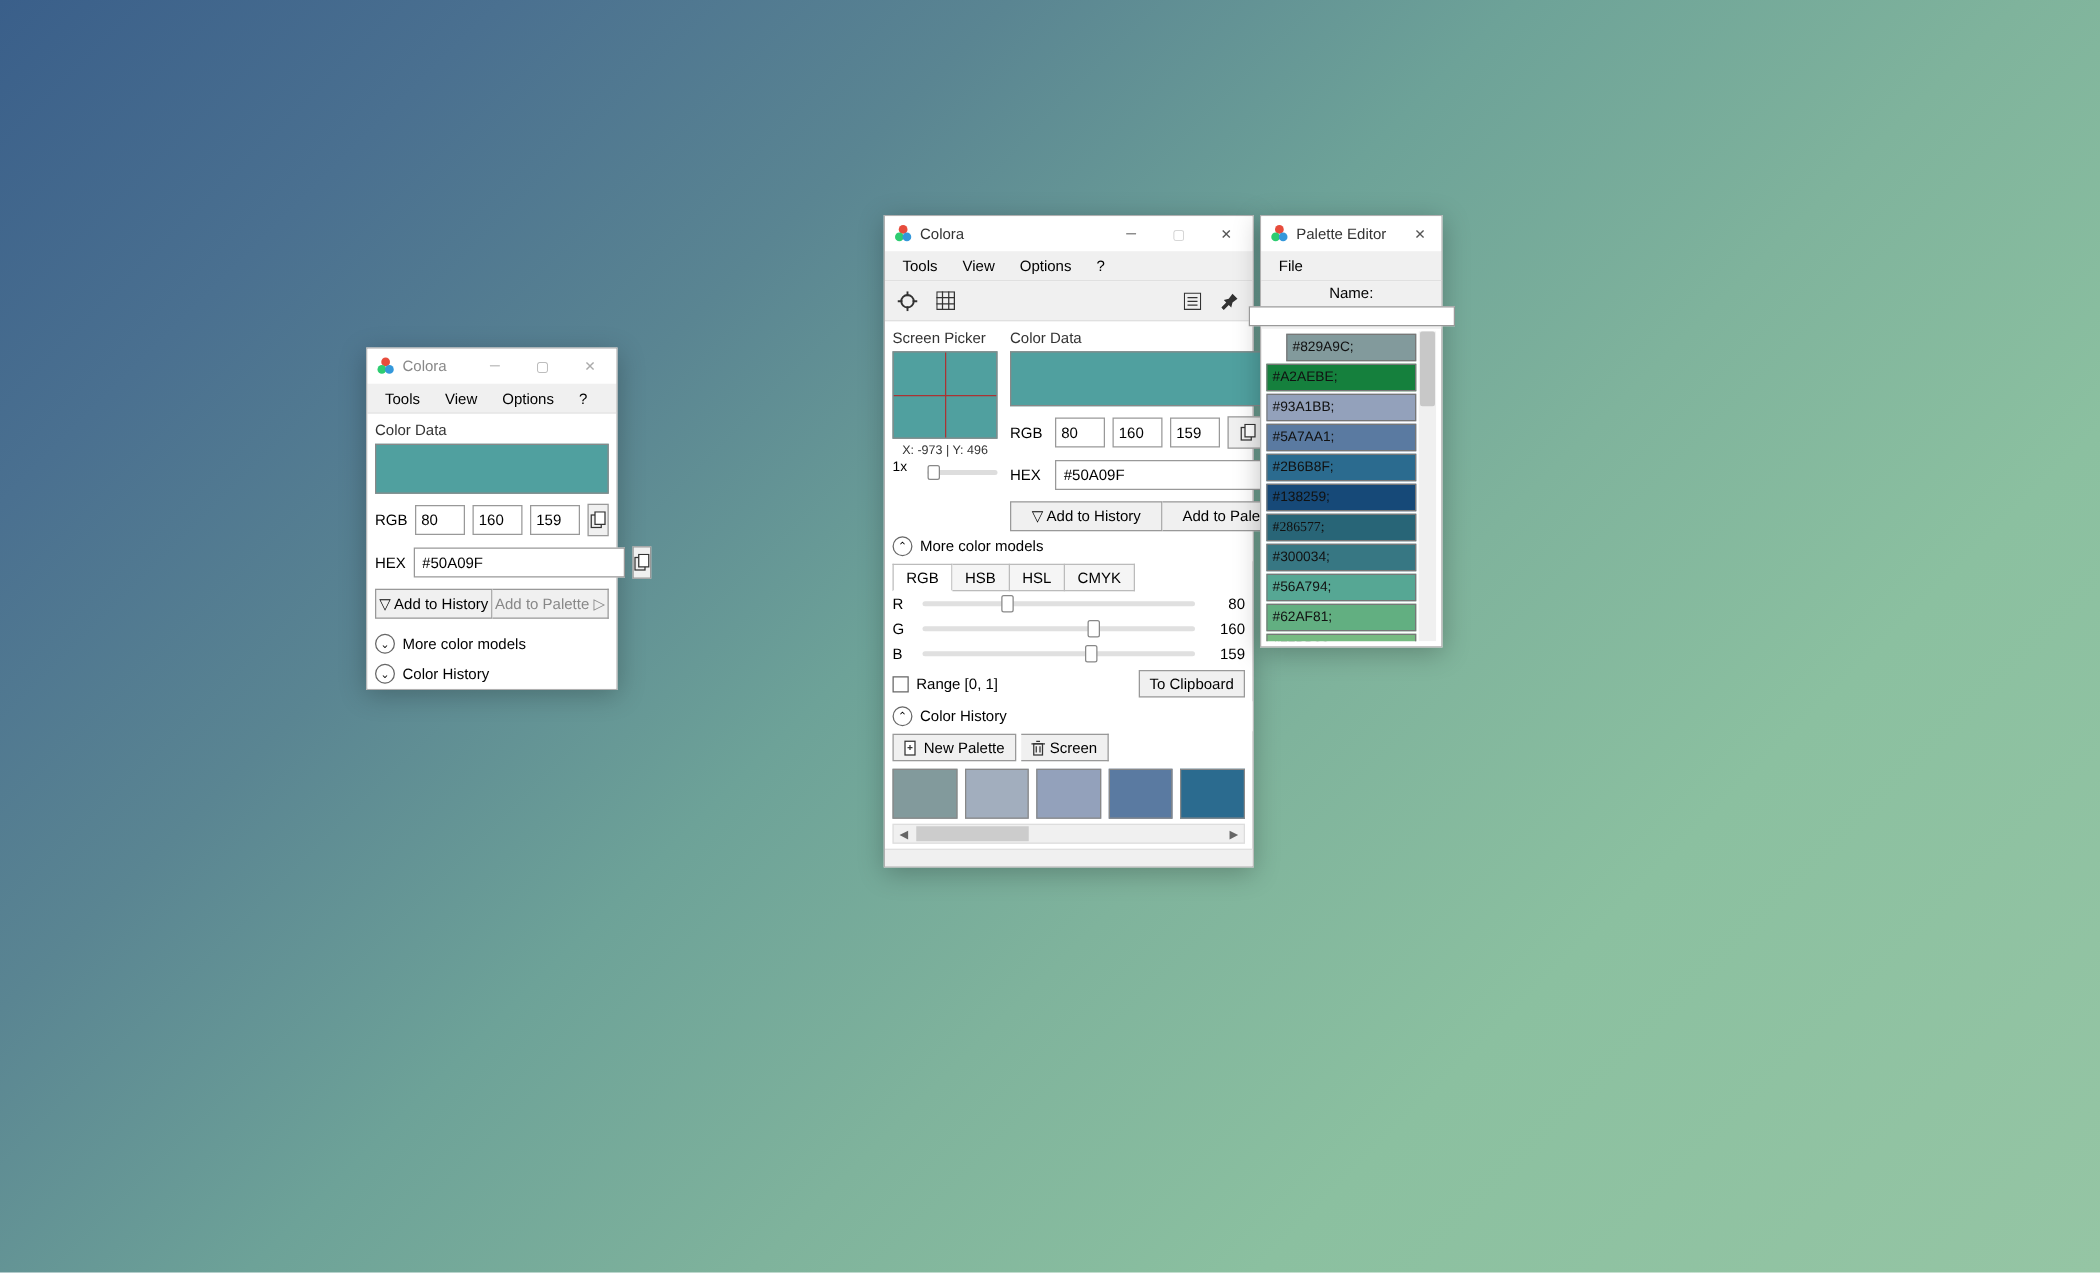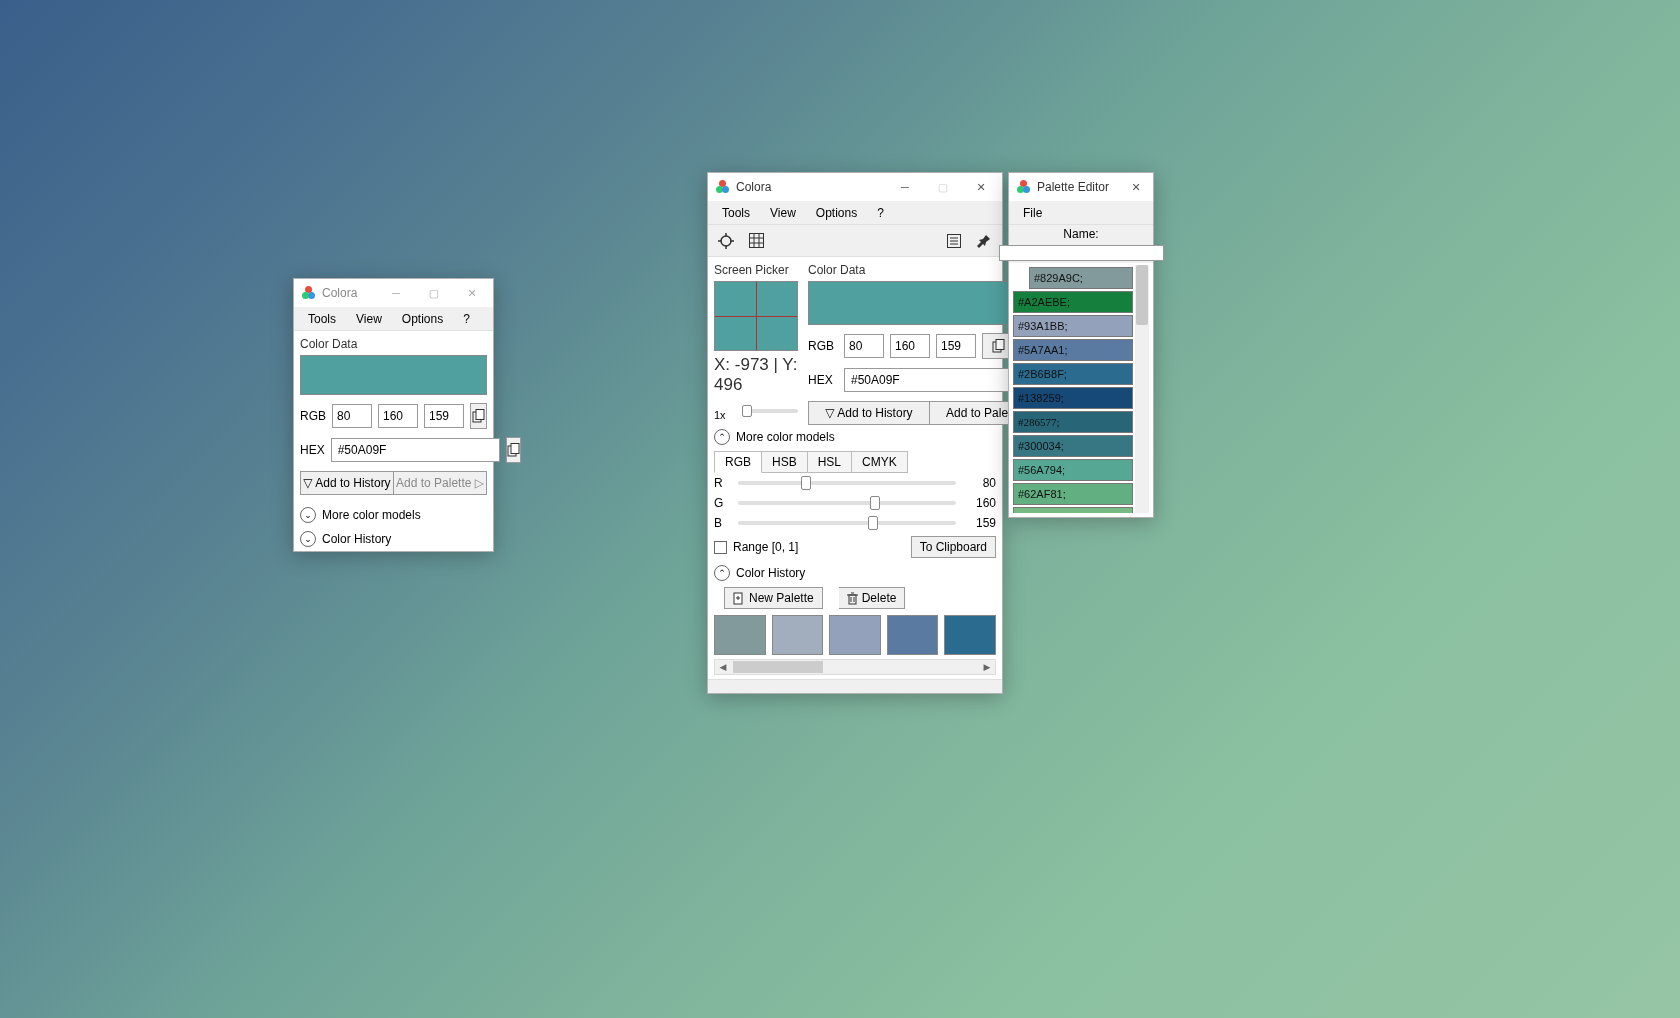--- a/index.html
+++ b/index.html
@@ -52,22 +52,22 @@
 .btn-flat + .btn-flat { border-left:none; }
 .btn-flat.muted { color:#888; }
 .collapser { display:flex; align-items:center; gap:6px; padding:4px 6px; font-size:12px; background:#fff; cursor:pointer; }
 .collapser .chev { width:16px; height:16px; border:1px solid #666; border-radius:50%; display:flex; align-items:center; justify-content:center; font-size:9px; }
 
 .top-panels { display:flex; gap:10px; padding:4px 6px 0 6px; }
 .picker-panel { width:84px; }
 .picker-box { width:84px; height:70px; background:#50a09f; border:1px solid #888; position:relative; }
 .picker-box .vline { position:absolute; left:50%; top:0; bottom:0; width:1px; background:#a33; }
 .picker-box .hline { position:absolute; top:50%; left:0; right:0; height:1px; background:#a33; }
-.xy { font-size:17px; margin-top:4px; color:#333; }
-.zoom-row { display:flex; align-items:flex-start; gap:16px; font-size:11px; margin-top:14px; }
+.xy { font-size:10px; text-align:center; margin-top:4px; color:#333; }
+.zoom-row { display:flex; align-items:flex-end; gap:16px; font-size:11px; margin-top:2px; }
 .zoom-track { flex:1; height:4px; background:#ddd; position:relative; border-radius:2px; }
 .zoom-handle { position:absolute; left:0; top:-4px; width:10px; height:12px; background:#fff; border:1px solid #888; border-radius:2px; }
 .color-data-panel { flex:1; }
 .tabs { display:flex; font-size:12px; margin-top:2px; }
 .tab { padding:3px 10px; border:1px solid #bbb; background:#f5f5f5; cursor:pointer; }
 .tab.active { background:#fff; border-bottom-color:#fff; }
 .tab + .tab { border-left:none; }
 .slider-row { display:flex; align-items:center; gap:10px; font-size:12px; padding:3px 6px; }
 .slider-row .ch { width:14px; }
 .slider-track { flex:1; height:4px; background:#e0e0e0; position:relative; border-radius:2px; }
@@ -289,37 +289,37 @@
   </div>
   <div class="range-row">
     <div class="checkbox"></div>
     <span style="flex:1">Range [0, 1]</span>
     <div class="btn-sm">To Clipboard</div>
   </div>
   <div class="collapser">
     <span class="chev">⌃</span>
     <span>Color History</span>
   </div>
-  <div style="display:flex; gap:16px; padding:2px 16px;">
+  <div style="display:flex; gap:4px; padding:2px 6px;">
     <div class="btn-sm">
       <svg width="12" height="13" viewBox="0 0 12 13" style="margin-right:4px;">
           <rect x="1" y="1" width="8" height="11" fill="#fff" stroke="#333"></rect>
           <path d="M5 4 L5 8 M3 6 L7 6" stroke="#333"></path>
         </svg>
       <span>New Palette</span>
     </div>
     <div class="btn-sm" style="border-left:none;">
       <svg width="11" height="13" viewBox="0 0 11 13" style="margin-right:4px;">
           <rect x="2" y="3" width="7" height="9" fill="none" stroke="#333"></rect>
           <line x1="0" y1="3" x2="11" y2="3" stroke="#333"></line>
           <line x1="4" y1="1" x2="7" y2="1" stroke="#333"></line>
           <line x1="4" y1="5" x2="4" y2="10" stroke="#333"></line>
           <line x1="7" y1="5" x2="7" y2="10" stroke="#333"></line>
         </svg>
-      <span>Delete</span>
+      <span>Screen</span>
     </div>
   </div>
   <div class="history-strip" id="history-strip">
       <div class="hist-swatch" style="background: rgb(130, 154, 156);"></div>
       <div class="hist-swatch" style="background: rgb(162, 174, 190);"></div>
       <div class="hist-swatch" style="background: rgb(147, 161, 187);"></div>
       <div class="hist-swatch" style="background: rgb(90, 122, 161);"></div>
       <div class="hist-swatch" style="background: rgb(43, 107, 143);"></div>
     </div>
   <div class="hscroll">

